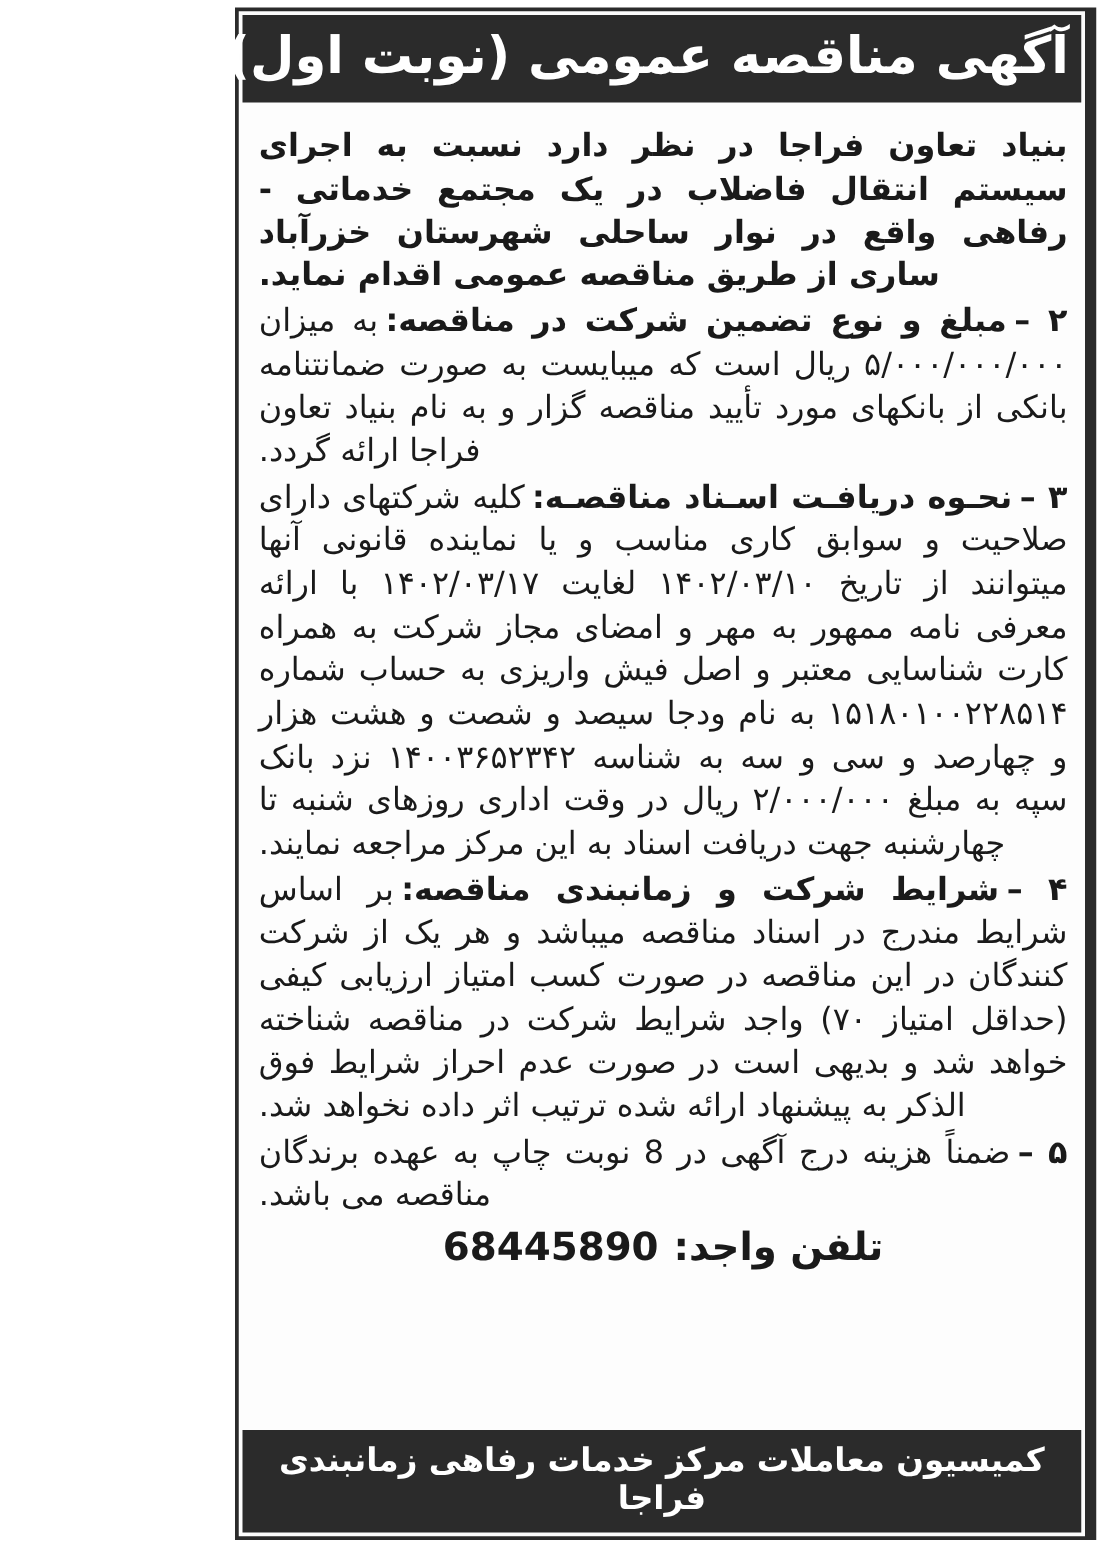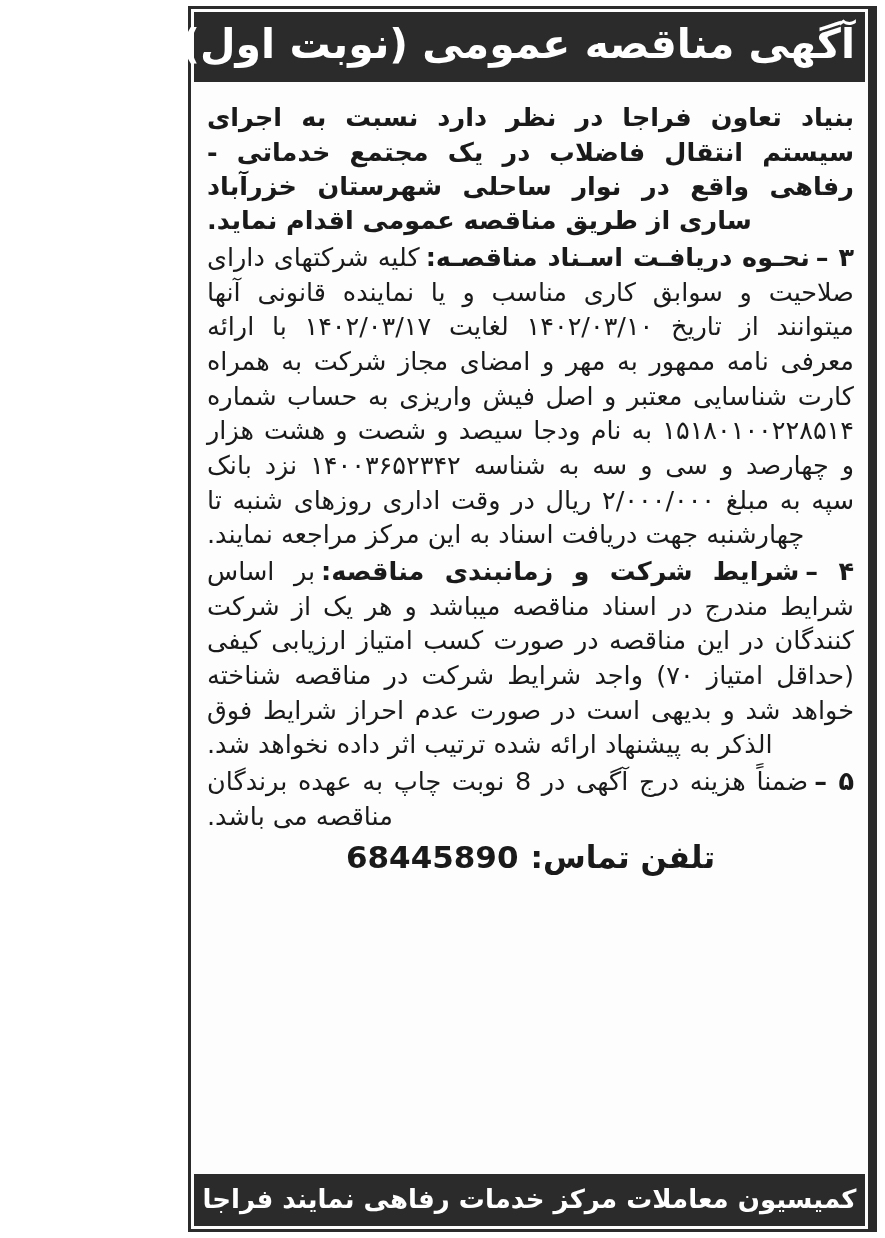--- a/index.html
+++ b/index.html
@@ -103,37 +103,40 @@
 
     <div class="header-bar">
       <div class="header-title">آگهی مناقصه عمومی (نوبت اول)</div>
     </div>
 
     <div class="body-area">
 
       <p class="para intro">بنیاد تعاون فراجا در نظر دارد نسبت به اجرای سیستم انتقال فاضلاب در یک مجتمع خدماتی - رفاهی واقع در نوار ساحلی شهرستان خزرآباد ساری از طریق مناقصه عمومی اقدام نماید.</p>
 
 
+      <p class="para">
+        <span class="sec-label">۲ –</span><span class="sep"></span><span class="sec-label">مبلغ و نوع تضمین شرکت در مناقصه:</span><span class="sep"></span><span class="sec-body">به میزان ۵/۰۰۰/۰۰۰/۰۰۰ ریال است که میبایست به صورت ضمانتنامه بانکی از بانکهای مورد تأیید مناقصه گزار و به نام بنیاد تعاون فراجا ارائه گردد.</span>
+      </p>
 
       <p class="para">
         <span class="sec-label">۳ –</span><span class="sep"></span><span class="sec-label">نحـوه دریافـت اسـناد مناقصـه:</span><span class="sep"></span><span class="sec-body">کلیه شرکتهای دارای صلاحیت و سوابق کاری مناسب و یا نماینده قانونی آنها میتوانند از تاریخ ۱۴۰۲/۰۳/۱۰ لغایت ۱۴۰۲/۰۳/۱۷ با ارائه معرفی نامه ممهور به مهر و امضای مجاز شرکت به همراه کارت شناسایی معتبر و اصل فیش واریزی به حساب شماره  ۱۵۱۸۰۱۰۰۲۲۸۵۱۴ به نام ودجا سیصد و شصت و هشت هزار و چهارصد و سی و سه به شناسه ۱۴۰۰۳۶۵۲۳۴۲ نزد بانک سپه به مبلغ ۲/۰۰۰/۰۰۰ ریال در وقت اداری روزهای شنبه تا چهارشنبه جهت دریافت اسناد به این مرکز مراجعه نمایند.</span>
       </p>
 
       <p class="para">
         <span class="sec-label">۴ –</span><span class="sep"></span><span class="sec-label">شرایط شرکت و زمانبندی مناقصه:</span><span class="sep"></span><span class="sec-body">بر اساس شرایط مندرج در اسناد مناقصه میباشد و هر یک از شرکت کنندگان در این مناقصه در صورت کسب امتیاز ارزیابی کیفی (حداقل امتیاز ۷۰) واجد شرایط شرکت در مناقصه شناخته خواهد شد و بدیهی است در صورت عدم احراز شرایط فوق الذکر به پیشنهاد ارائه شده ترتیب اثر داده نخواهد شد.</span>
       </p>
 
       <p class="para">
         <span class="sec-label">۵ –</span><span class="sep"></span><span class="sec-body">ضمناً هزینه درج آگهی در 8 نوبت چاپ به عهده برندگان مناقصه می باشد.</span>
       </p>
 
       <div class="phone-line">
-        <span>تلفن تماس:</span><span class="sep"></span><span class="sep"></span><span class="num">68445890</span>
+        <span>تلفن واجد:</span><span class="sep"></span><span class="sep"></span><span class="num">68445890</span>
       </div>
 
     </div>
 
     <div class="footer-bar">
-      <span>کمیسیون معاملات مرکز خدمات رفاهی نمایند فراجا</span>
+      <span>کمیسیون معاملات مرکز خدمات رفاهی زمانبندی فراجا</span>
     </div>
 
   </div>
 </div>
 
 </body></html>

